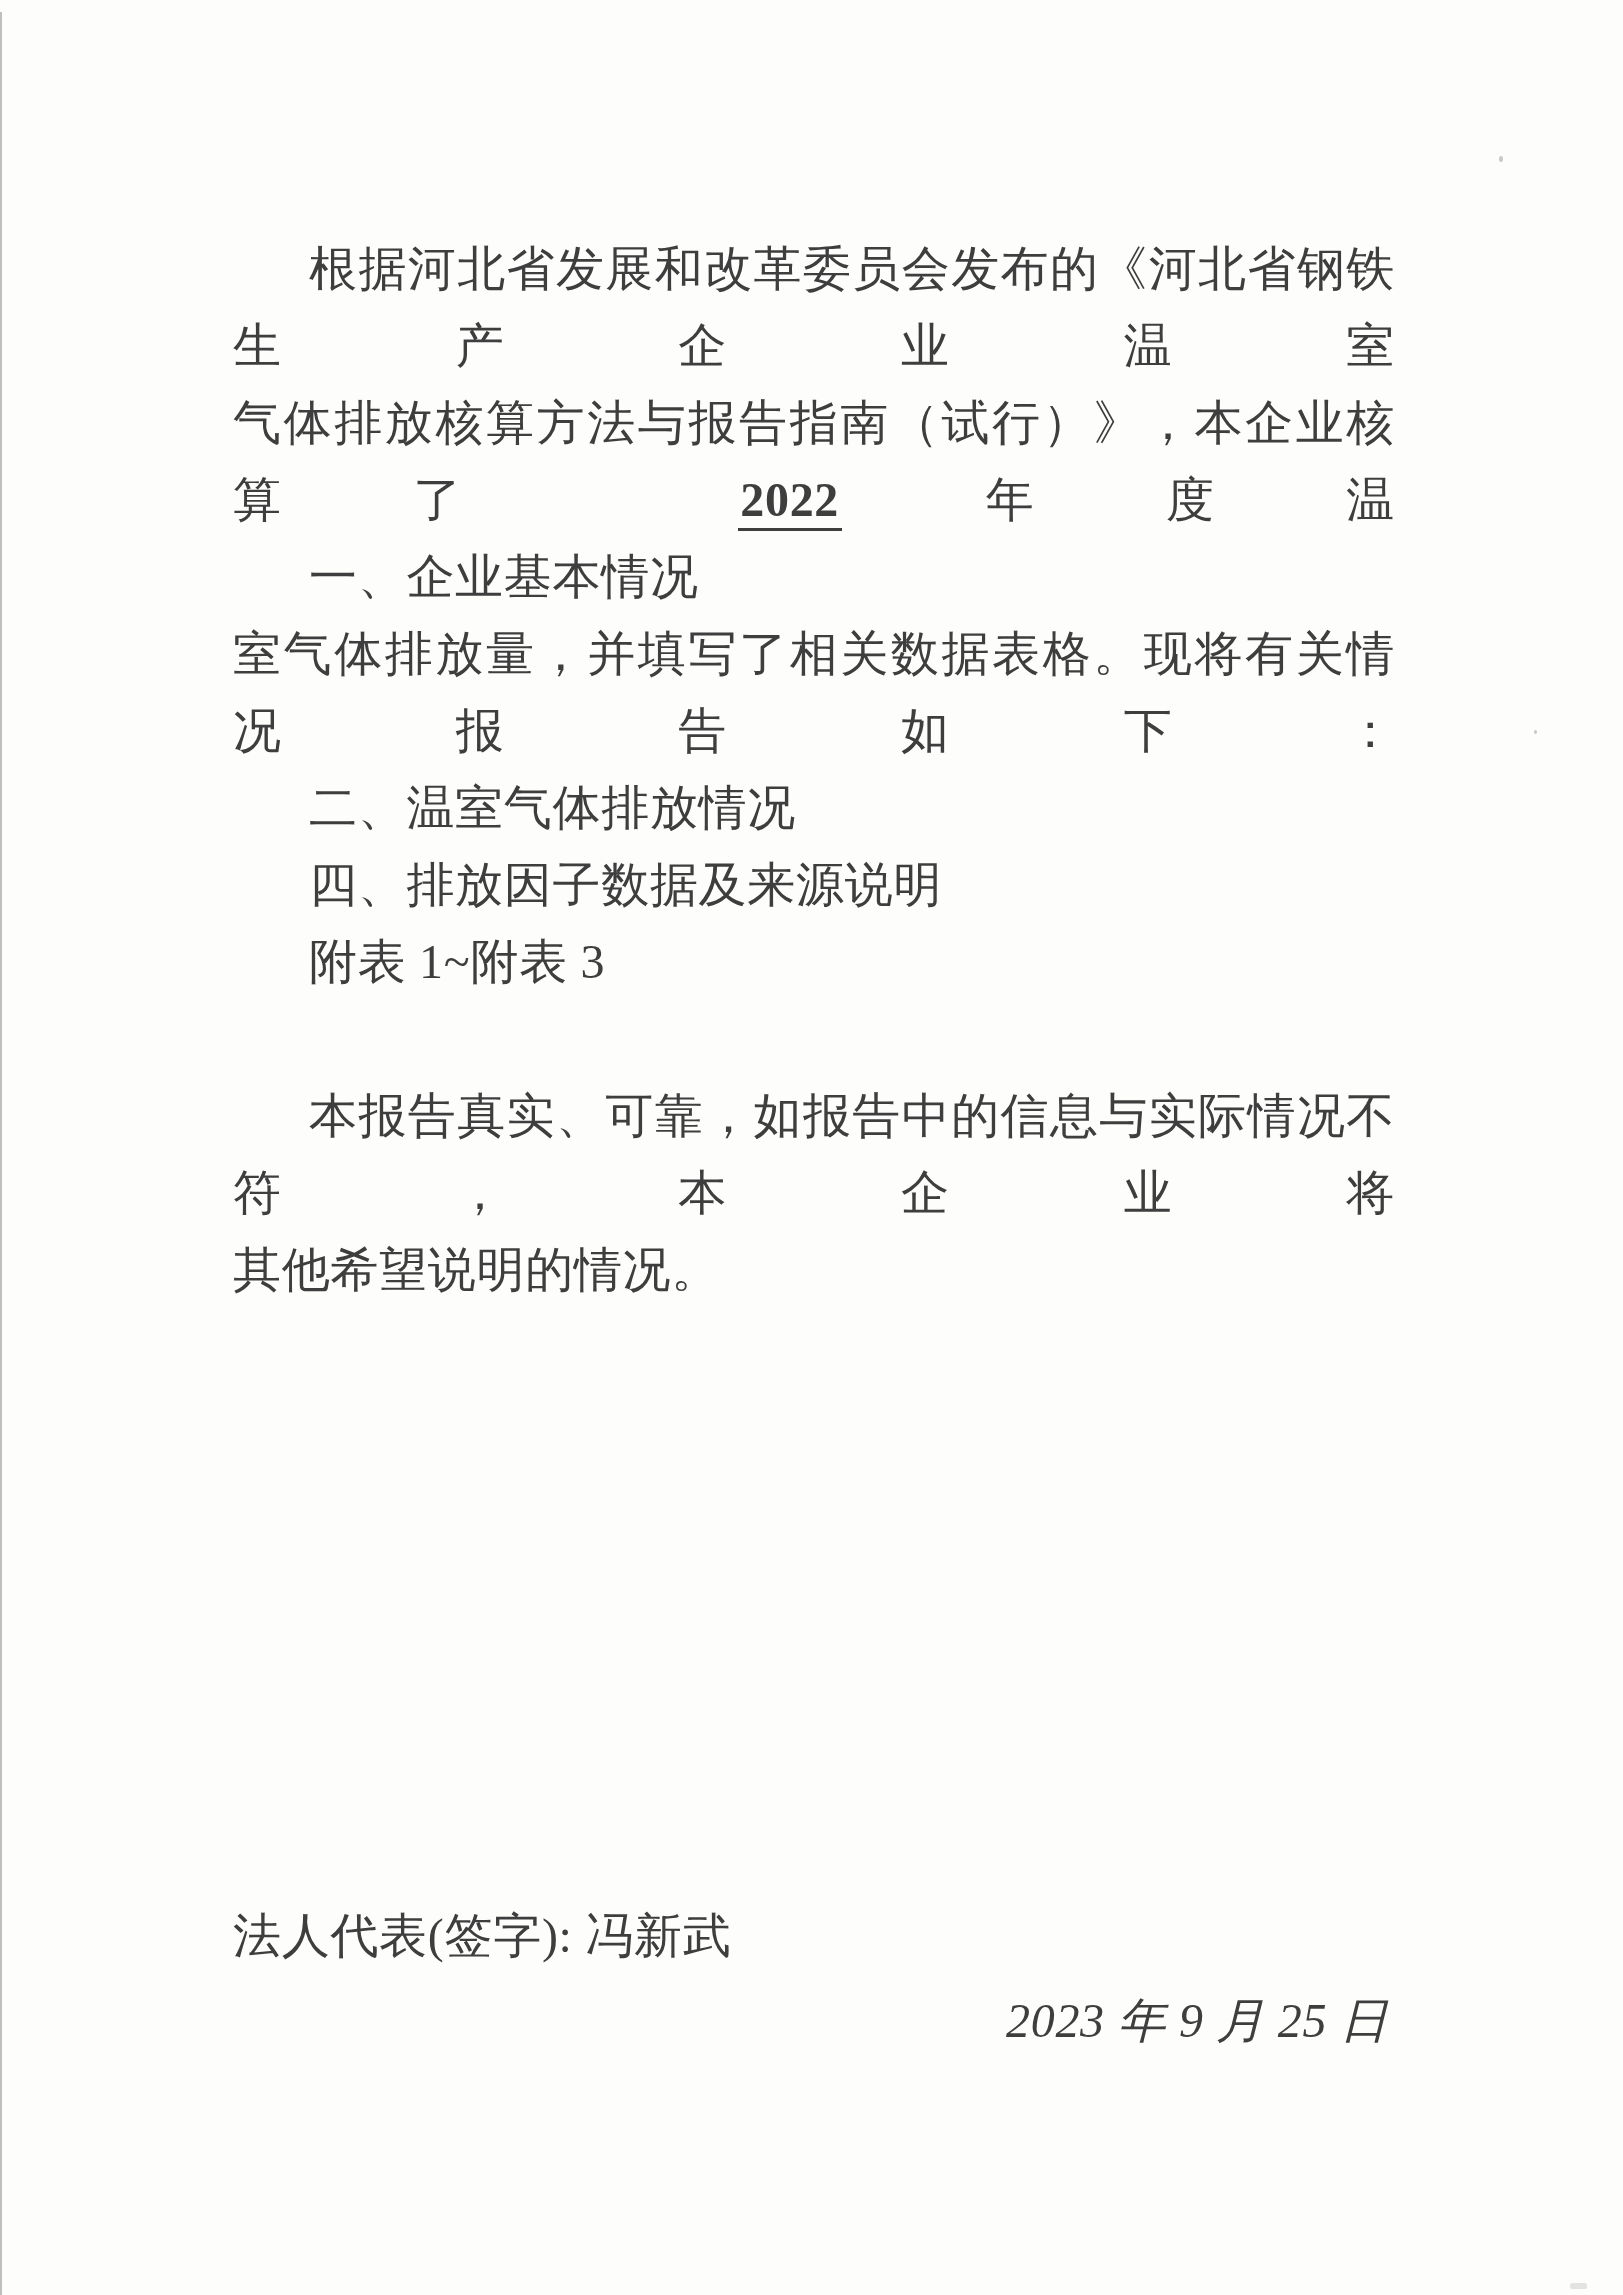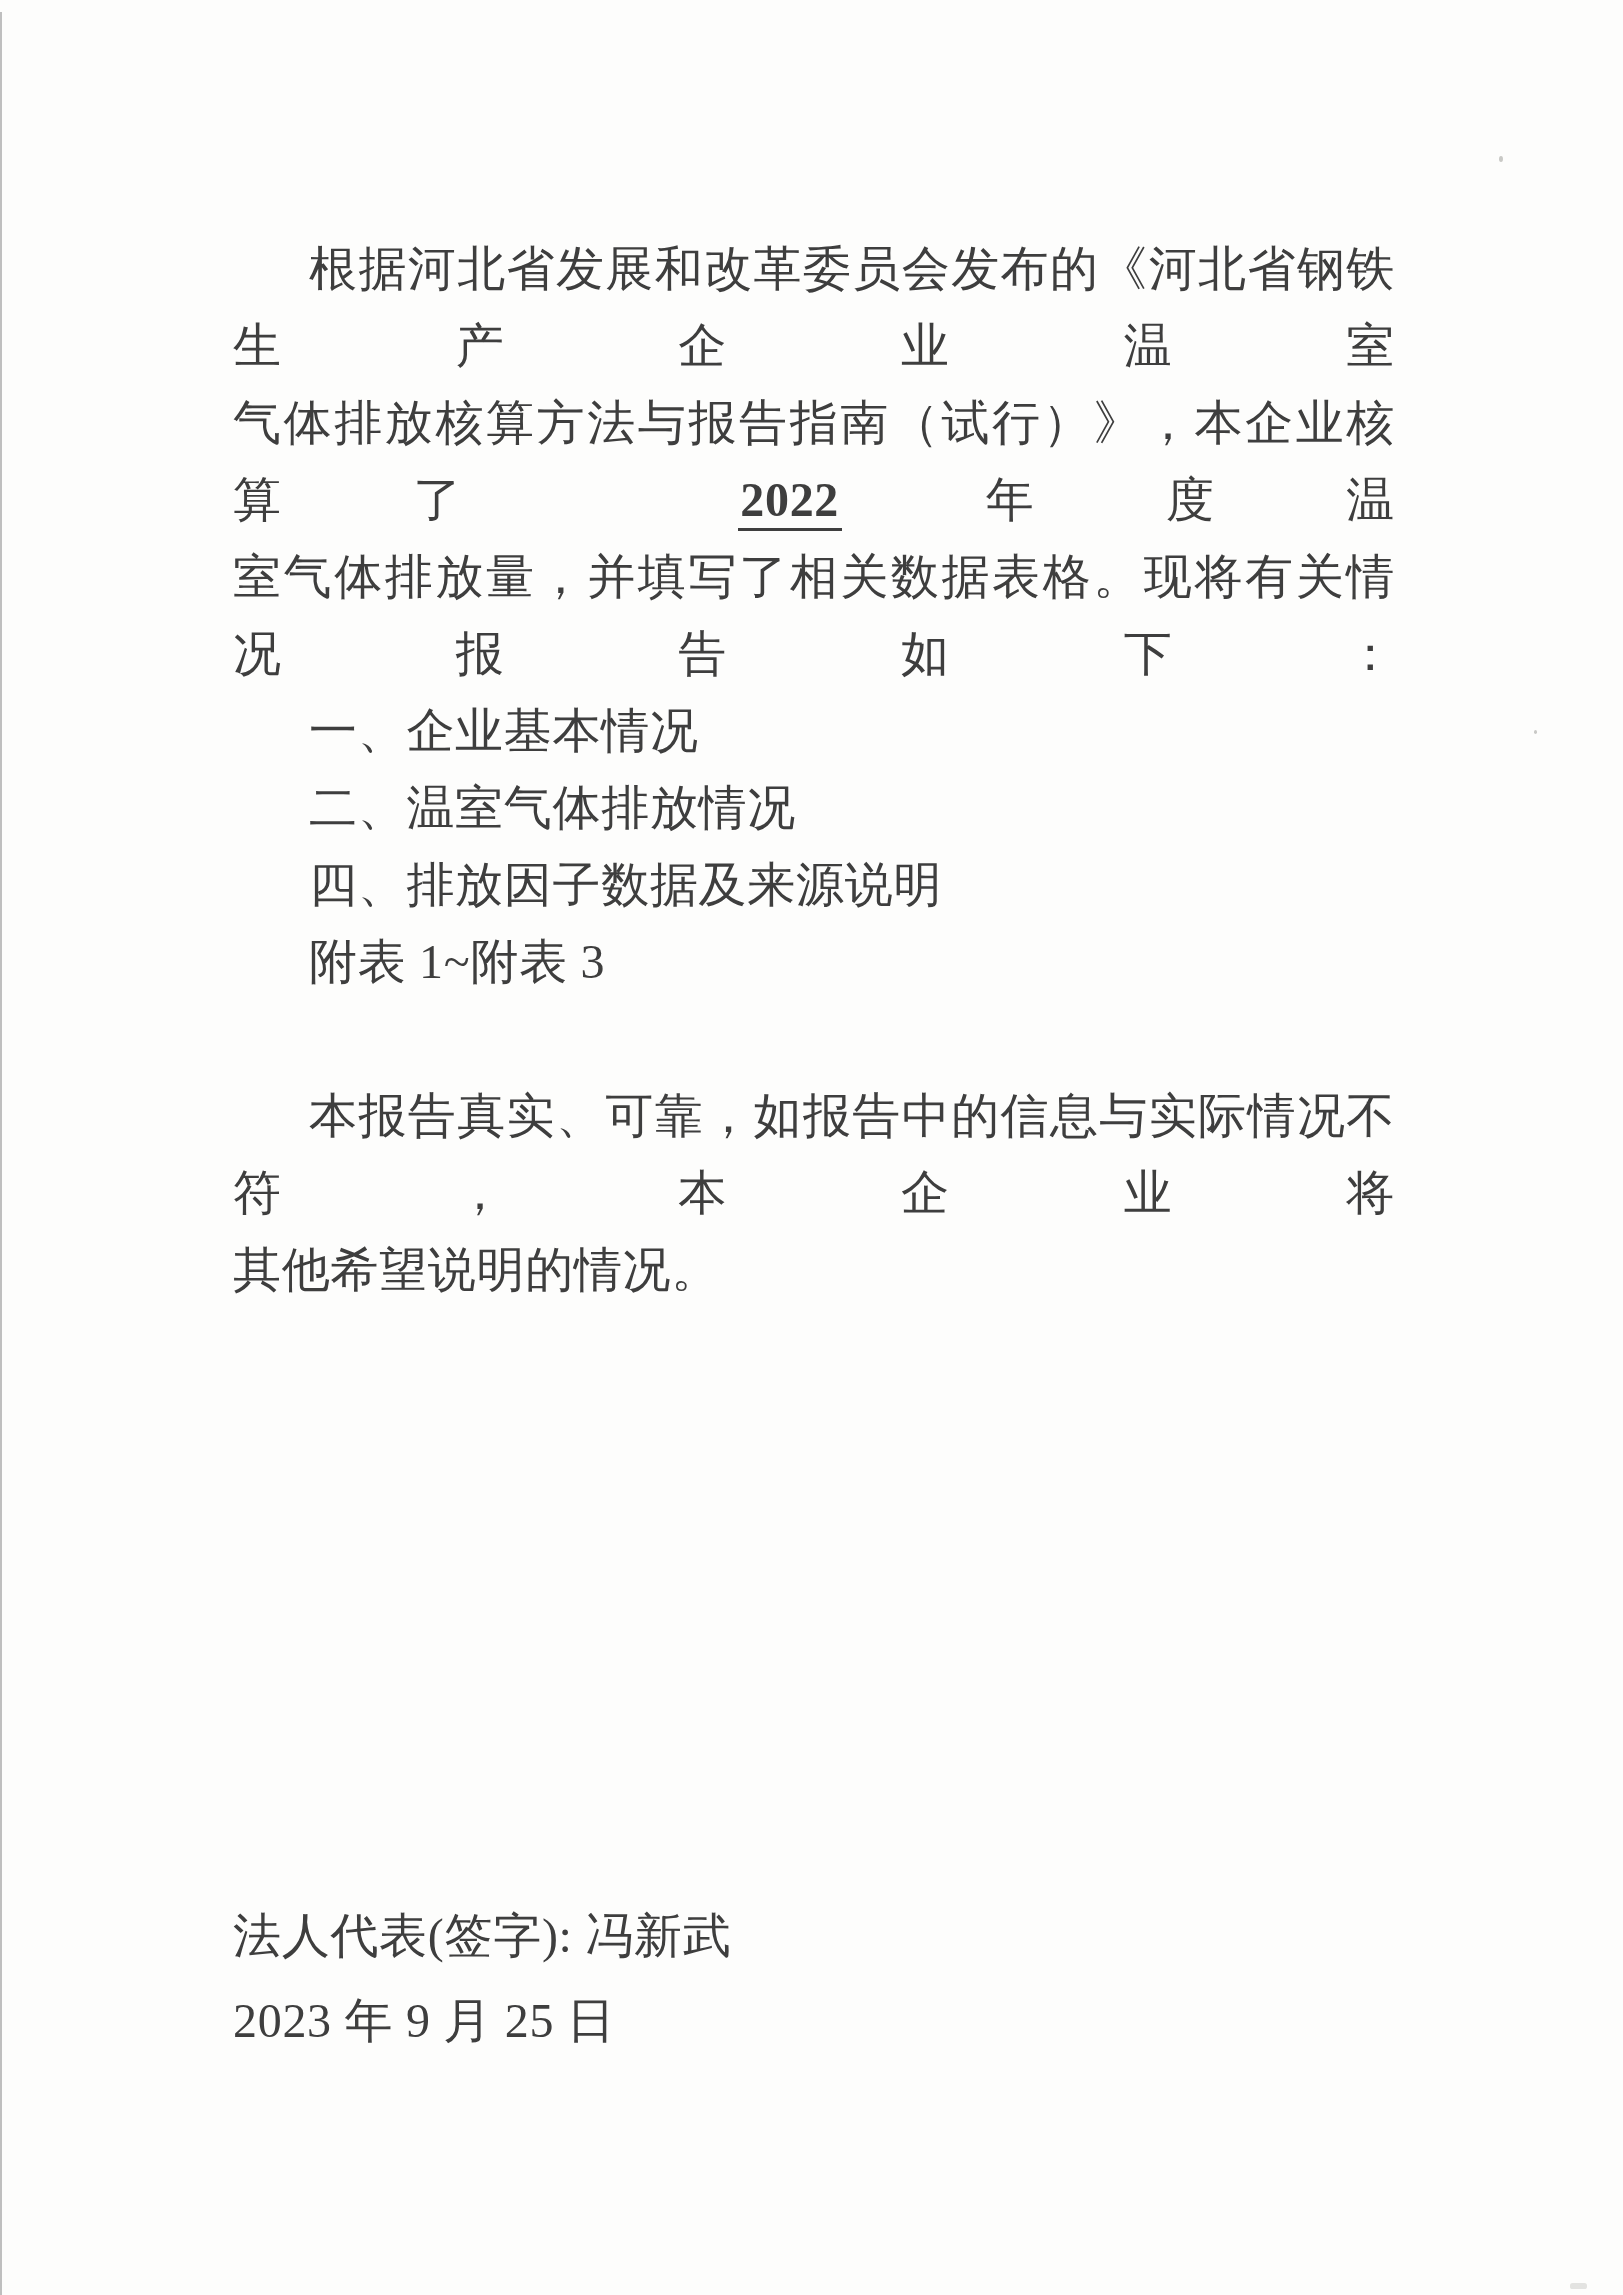--- a/index.html
+++ b/index.html
@@ -28,21 +28,21 @@
   .line { min-height: 77px; }
   
   .fill {
     text-align: justify;
     text-align-last: justify;
   }
   .indent { text-indent: 76px; }   
   .spacer-1 { height: 77px; }
   .spacer-big { height: 589px; }
   .sig-line { text-align: left; padding-right: 0; }
-  .date-line { text-align: left; margin-top: 7.9px; padding-right: 6.5px; }
+  .date-line { text-align: right; margin-top: 7.9px; padding-right: 6.5px; font-style: italic; }
   .underlined-year {
     font-weight: bold;
     border-bottom: 3.3px solid #3e3e3e;
     padding: 0 2.6px 2px 2.6px;
   }
   
   .edge-line {
     position: absolute;
     left: 0;
     top: 11.8px;
@@ -69,23 +69,23 @@
   <div class="speck speck-a"></div>
   <div class="speck speck-b"></div>
   <div class="speck speck-c"></div>
 
   <div class="content">
 
     <div class="line fill indent">根据河北省发展和改革委员会发布的《河北省钢铁生产企业温室</div>
 
     <div class="line fill"><span>气体排放核算方法与报告指南（试行）》，本企业核算了 </span><span class="underlined-year">2022</span><span> 年度温</span></div>
 
+    <div class="line indent">一、企业基本情况</div>
+
     <div class="line fill">室气体排放量，并填写了相关数据表格。现将有关情况报告如下：</div>
-
-    <div class="line indent">一、企业基本情况</div>
     <div class="line indent">二、温室气体排放情况</div>
     <div class="line indent">四、排放因子数据及来源说明</div>
     <div class="line indent">附表 1~附表 3</div>
 
     <div class="spacer-1"></div>
 
     <div class="line fill indent">本报告真实、可靠，如报告中的信息与实际情况不符，本企业将</div>
     <div class="line">其他希望说明的情况。</div>
 
     <div class="spacer-big"></div>

